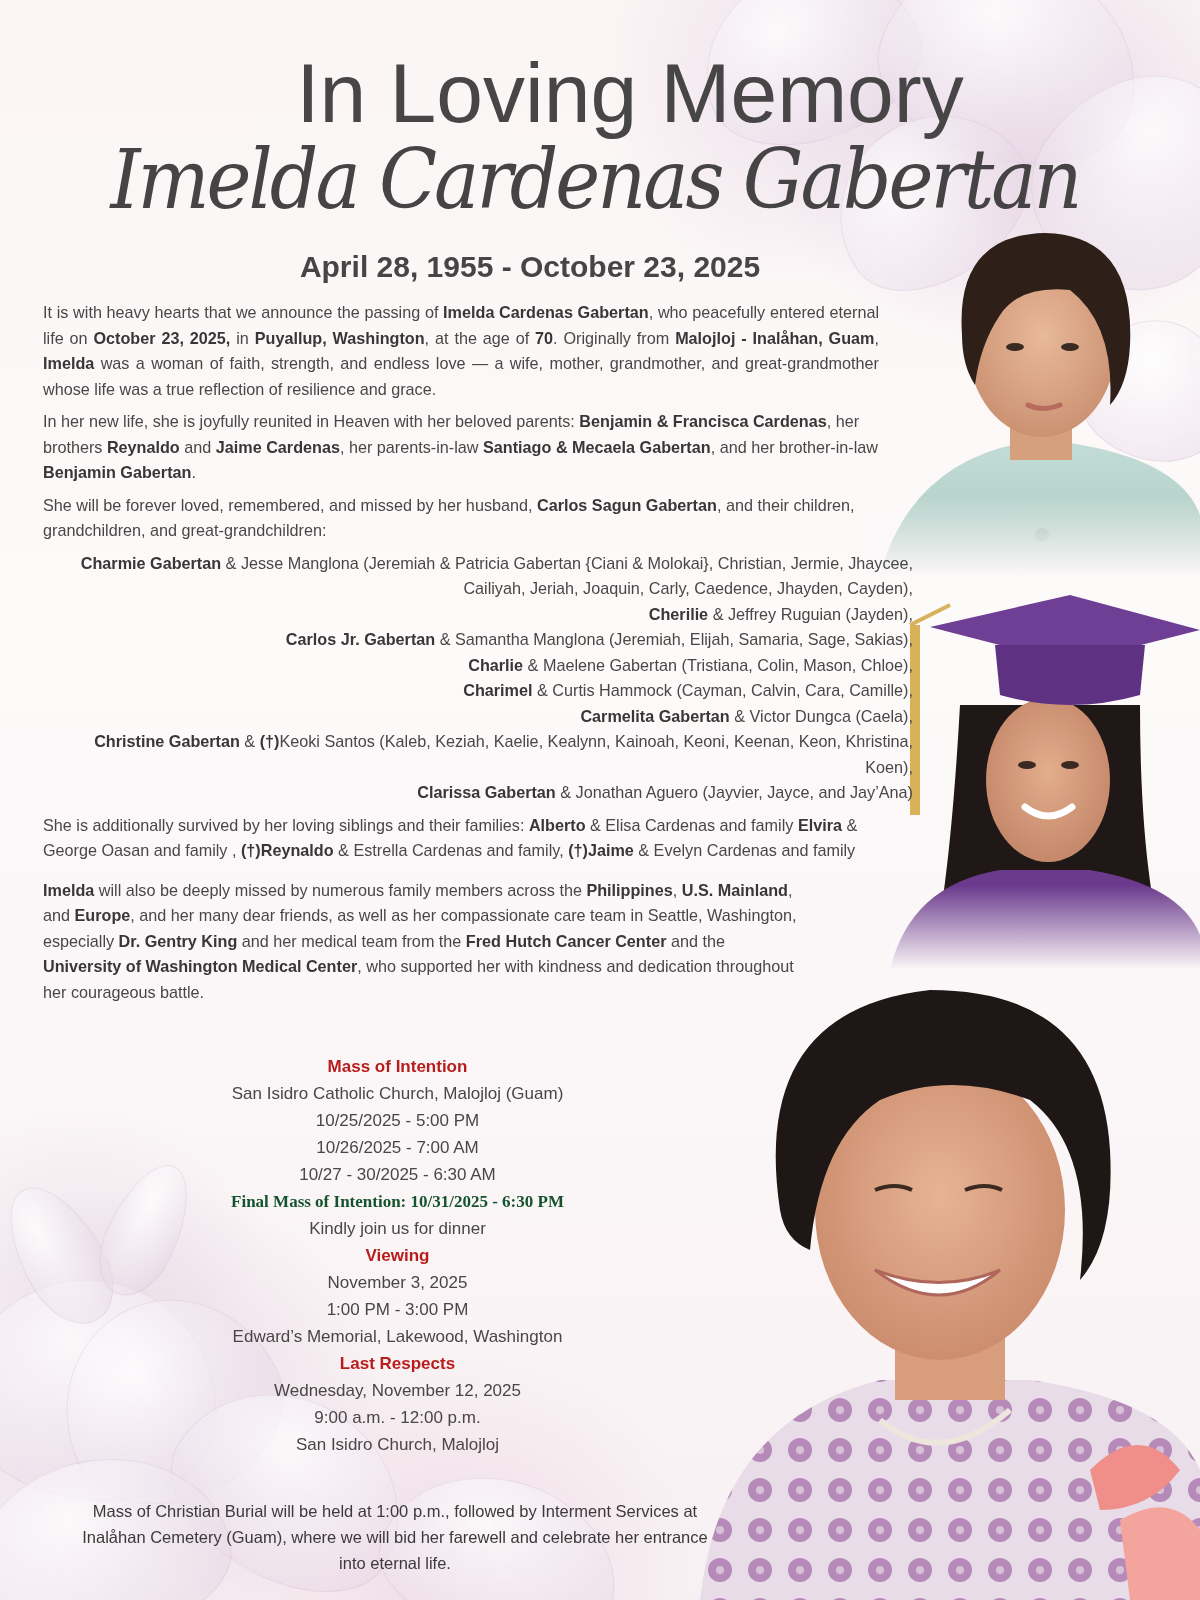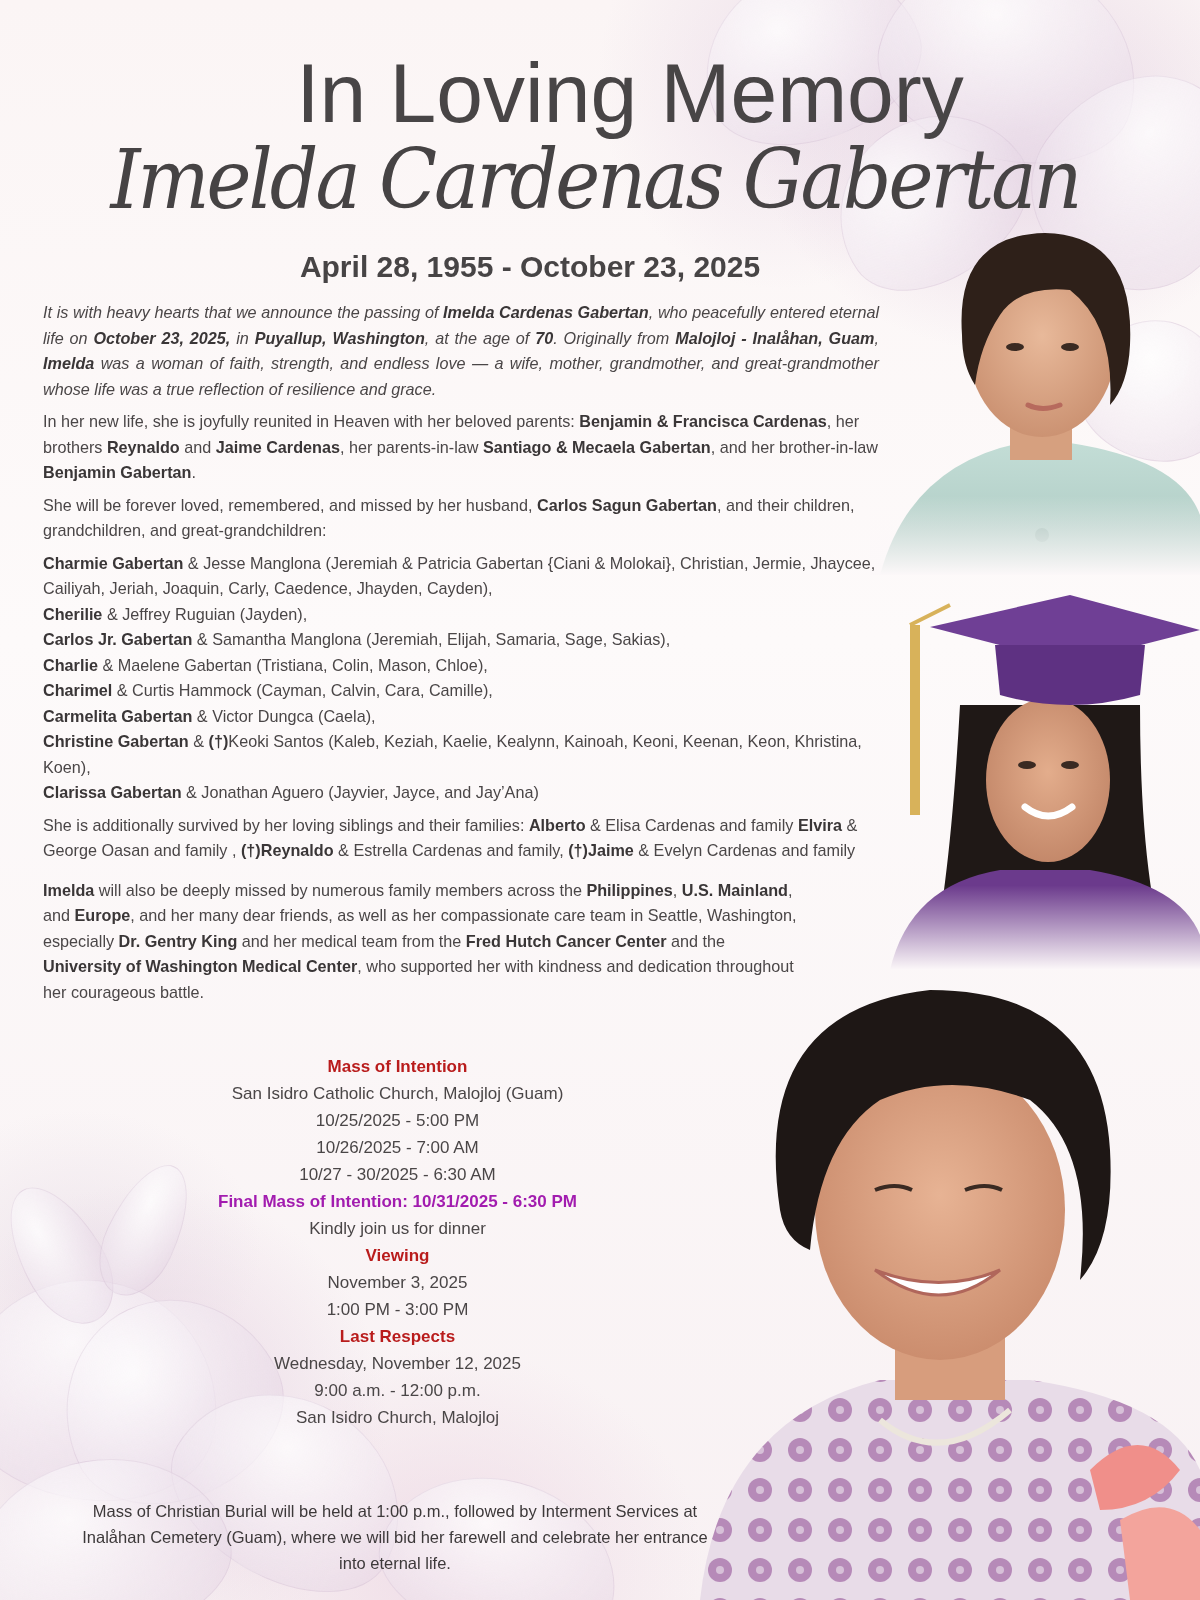--- a/index.html
+++ b/index.html
@@ -47,33 +47,33 @@
   }
 
   
   .body-text {
     position: absolute; left: 43px; top: 300px; width: 870px; z-index: 3;
     font-family: "Liberation Sans", sans-serif; font-size: 16.2px; line-height: 25.5px;
     color: #4a4647;
   }
   .body-text p { margin-bottom: 7px; }
   .body-text b { color: #3a3637; }
-  .body-text .justify { text-align: justify; width: 836px; font-style: italic; }
-  .family-list { margin-bottom: 7px; }
+  .body-text .justify { text-align: justify; width: 836px; }
+  .family-list { margin-bottom: 7px; text-align: right; }
   .family-list .fl-item { display: block; }
   .p-last { width: 760px; margin-top: 14px; }
 
   
   .services {
     position: absolute; left: 170px; top: 1053px; width: 455px; z-index: 3;
     text-align: center; font-family: "Liberation Sans", sans-serif; font-size: 17px;
     line-height: 27px; color: #4a4647;
   }
   .services .h { font-weight: bold; color: #b91c1c; }
-  .services .fin { font-weight: bold; color: #a21caf; }
+  .services .fin { font-weight: bold; color: #14532d; font-family: Liberation Serif, serif; }
   .closing {
     position: absolute; left: 80px; top: 1498px; width: 630px; z-index: 3;
     text-align: center; font-weight: normal; font-size: 16.5px; line-height: 26px; color: #3d393a;
   }
 
   
   .photo { position: absolute; z-index: 2; overflow: hidden; }
   .photo1 { left: 870px; top: 215px; width: 330px; height: 360px; }
   .photo2 { left: 890px; top: 585px; width: 310px; height: 385px; }
   .photo3 { left: 700px; top: 950px; width: 500px; height: 650px; }
@@ -199,18 +199,19 @@
   <div class="h">Mass of Intention</div>
   <div>San Isidro Catholic Church, Malojloj (Guam)</div>
   <div>10/25/2025 - 5:00 PM</div>
   <div>10/26/2025 - 7:00 AM</div>
   <div>10/27 - 30/2025 - 6:30 AM</div>
   <div class="fin">Final Mass of Intention: 10/31/2025 - 6:30 PM</div>
   <div>Kindly join us for dinner</div>
   <div class="h">Viewing</div>
   <div>November 3, 2025</div>
   <div>1:00 PM - 3:00 PM</div>
+  <div>Edward’s Memorial, Lakewood, Washington</div>
   <div class="h">Last Respects</div>
   <div>Wednesday, November 12, 2025</div>
   <div>9:00 a.m. - 12:00 p.m.</div>
   <div>San Isidro Church, Malojloj</div>
 </div>
 <div class="closing">Mass of Christian Burial will be held at 1:00 p.m., followed by Interment Services at Inalåhan Cemetery (Guam), where we will bid her farewell and celebrate her entrance into eternal life.</div>
 
 </body></html>

